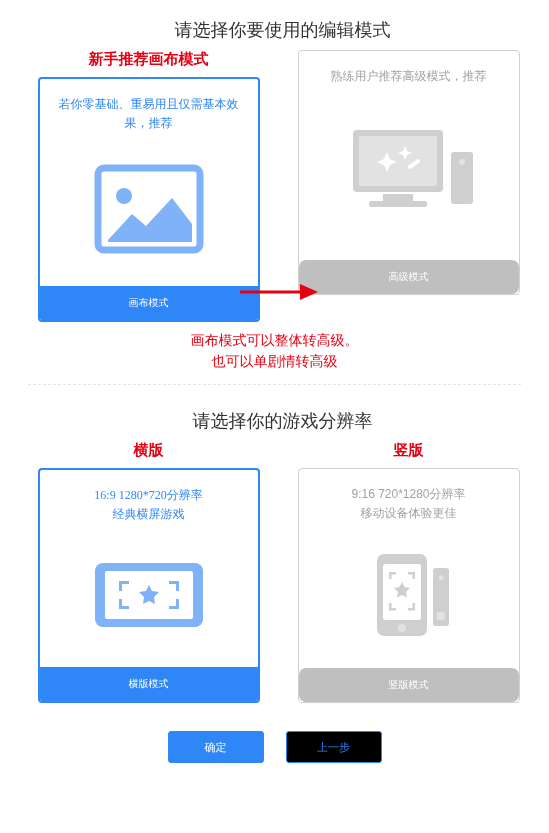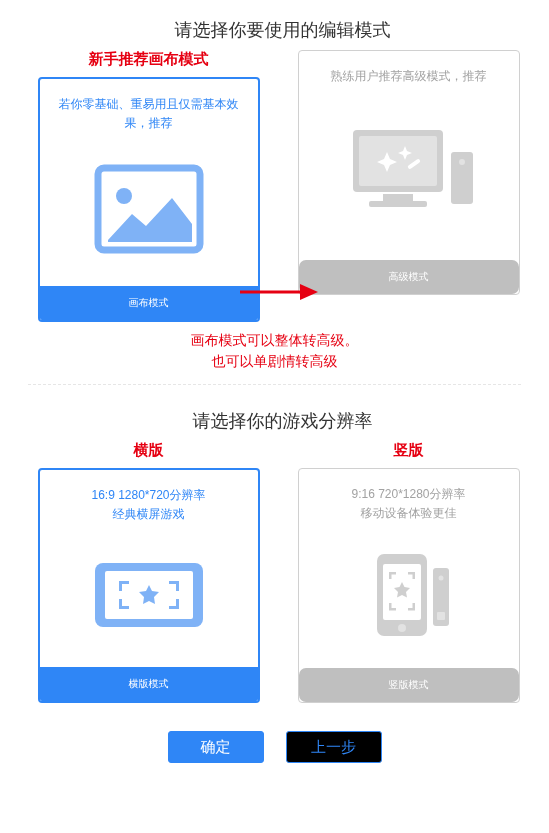--- a/index.html
+++ b/index.html
@@ -93,21 +93,21 @@
     }
     .buttons-row {
       display: flex;
       justify-content: center;
       gap: 22px;
       margin-top: 28px;
     }
     .btn {
       width: 96px;
       height: 32px;
-      font-size: 15px;
+      font-size: 11px;
       border-radius: 3px;
       cursor: pointer;
       border: 1px solid;
     }
     .btn-primary {
       background: #2f86f6;
       border-color: #2f86f6;
       color: #fff;
     }
     .btn-secondary {
@@ -173,21 +173,21 @@
 </div>
 
 <hr class="divider">
 
 <h2 class="section-title">请选择你的游戏分辨率</h2>
 
 <div class="cards-row">
 
   <div class="card-column">
     <div class="card-label-red">横版</div>
-    <div class="card selected" style="height:235px;">
+    <div class="card selected" style="height:235px;font-family:Liberation Serif, serif;">
       <div class="card-desc">
         <div>16:9 1280*720分辨率</div>
         <div>经典横屏游戏</div>
       </div>
       <div class="card-media">
         <svg width="120" height="80">
           <rect x="6" y="8" width="108" height="64" rx="8" fill="#7fb2f6"></rect>
           <rect x="16" y="16" width="88" height="48" rx="2" fill="#fff"></rect>
           <g fill="#7fb2f6">
             <rect x="30" y="26" width="10" height="3"></rect>

